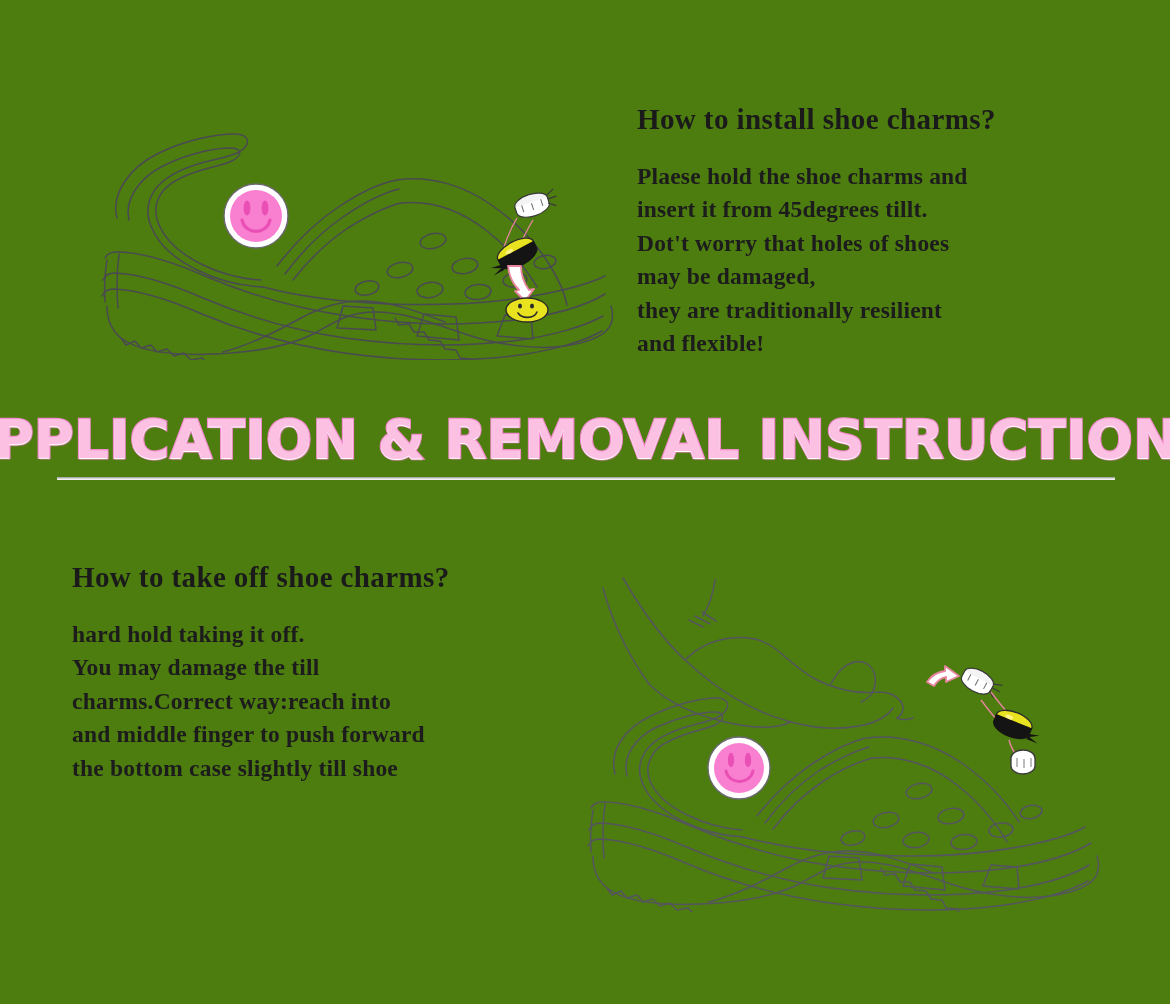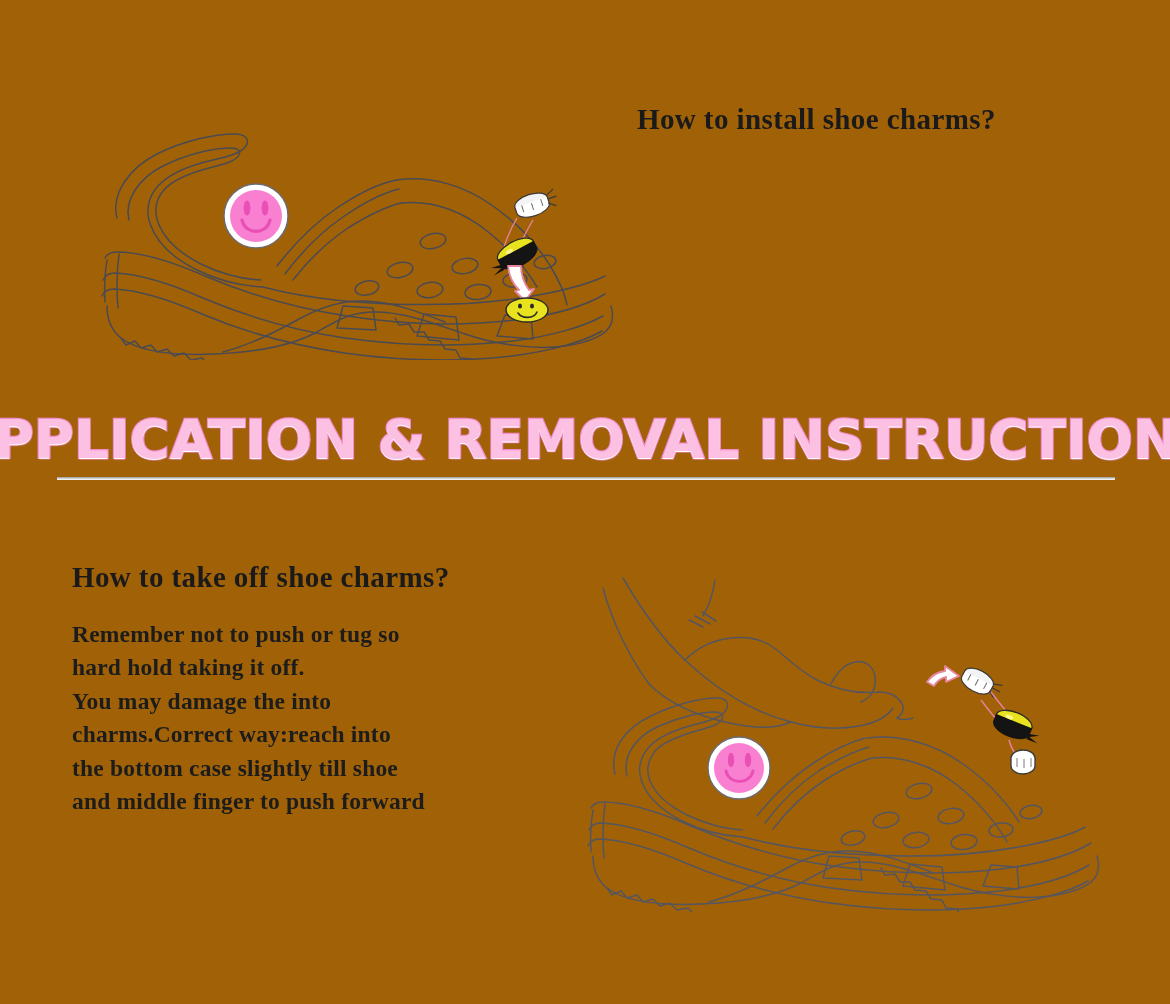--- a/index.html
+++ b/index.html
@@ -13,21 +13,21 @@
     height: 1004px;
     position: relative;
     overflow: hidden;
     font-family: "Liberation Serif", serif;
     color: #1a1a1a;
   }
 
   #page {
     position: absolute;
     inset: 0;
-    background: #a16207;
+    background: #4d7c0f;
   }
 
   
   #top-section {
     position: absolute;
     left: 0; top: 0;
     width: 1170px;
     height: 400px;
   }
 
@@ -253,40 +253,47 @@
             <ellipse cx="475" cy="216" rx="2" ry="2.6" fill="#2a2a2a"></ellipse>
             <ellipse cx="487" cy="216" rx="2" ry="2.6" fill="#2a2a2a"></ellipse>
             <path d="M473,223 C477,229 489,229 492,222" fill="none" stroke="#2a2a2a" stroke-width="1.6" stroke-linecap="round"></path>
           </g>
         </g>
       </svg>
     </div>
 
     <div id="top-text-block">
       <h2 class="section-heading">How to install shoe charms?</h2>
+      <div class="body-lines">
+        <span class="ln">Plaese hold the shoe charms and</span>
+        <span class="ln">insert it from 45degrees tillt.</span>
+        <span class="ln">Dot't worry that holes of shoes</span>
+        <span class="ln">may be damaged,</span>
+        <span class="ln">they are traditionally resilient</span>
+        <span class="ln">and flexible!</span>
+      </div>
     </div>
   </div>
 
   <div id="banner-wrap">
     <div id="banner-text">APPLICATION &amp; REMOVAL INSTRUCTIONS</div>
   </div>
 
   <div id="divider"></div>
 
   <div id="bottom-section">
 
     <div id="bottom-text-block">
       <h2 class="section-heading">How to take off shoe charms?</h2>
       <div class="body-lines">
-        <span class="ln">Remember not to push or tug so</span>
         <span class="ln">hard hold taking it off.</span>
-        <span class="ln">You may damage the into</span>
+        <span class="ln">You may damage the till</span>
         <span class="ln">charms.Correct way:reach into</span>
+        <span class="ln">and middle finger to push forward</span>
         <span class="ln">the bottom case slightly till shoe</span>
-        <span class="ln">and middle finger to push forward</span>
       </div>
     </div>
 
     <div id="bottom-illustration">
       <svg class="lineart" viewBox="0 0 600 340" width="600" height="340">
         <g fill="none" stroke="#555560" stroke-width="1.5" stroke-linecap="round" stroke-linejoin="round">
 
           <path d="M78,6 C92,30 112,62 140,88 C172,118 208,140 246,150"></path>
 
           <path d="M58,16 C66,46 82,82 104,112"></path>

